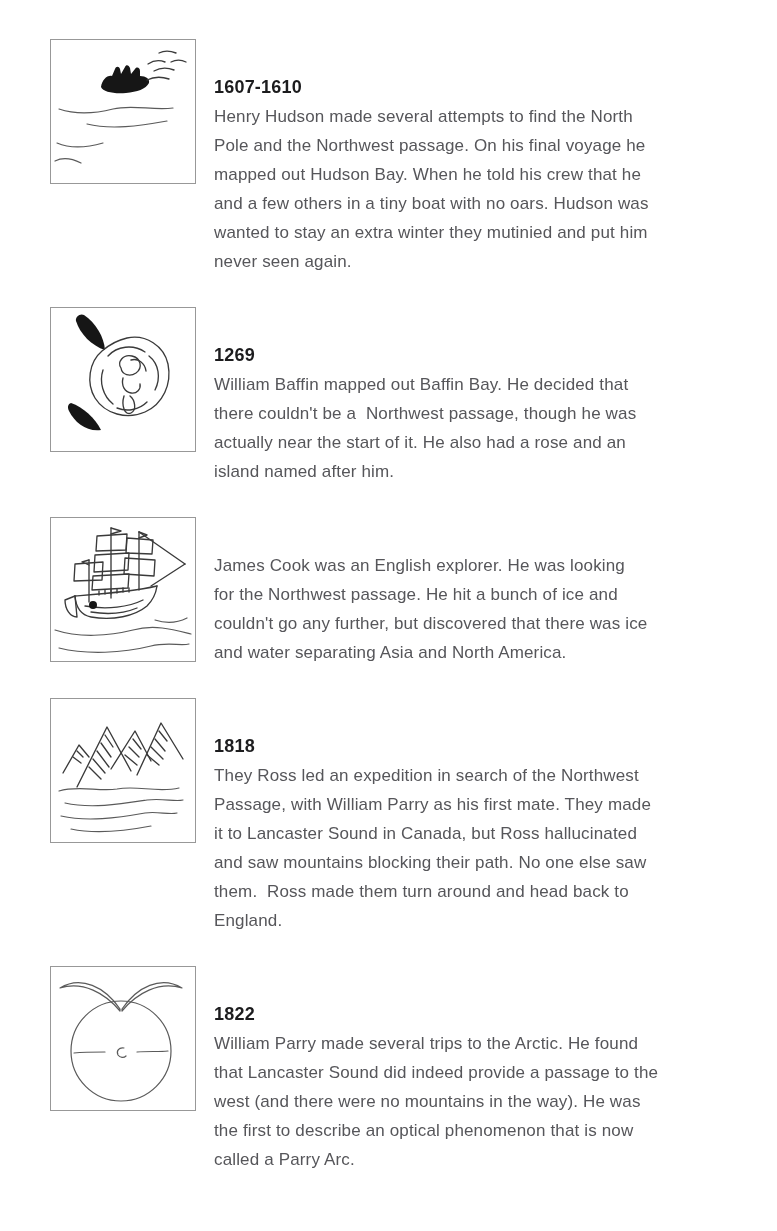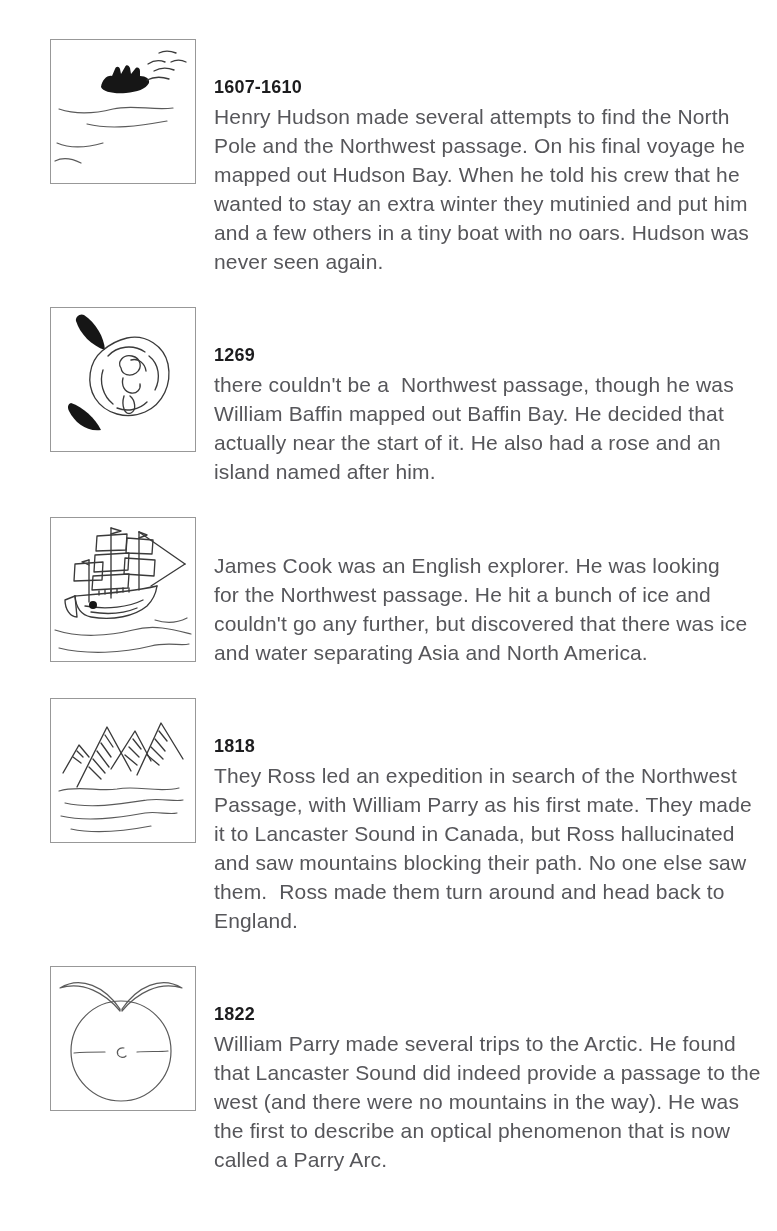--- a/index.html
+++ b/index.html
@@ -36,21 +36,21 @@
   .entry-text { min-width: 0; margin-top: 36px; }
   .year {
     margin: 0;
     font-size: 18px;
     line-height: 29px;
     font-weight: bold;
     color: #1c1c1e;
     letter-spacing: 0.2px;
   }
   .line {
-    font-size: 21px;
+    font-size: 17px;
     line-height: 29px;
     color: #56565a;
     letter-spacing: 0.15px;
     white-space: pre;
   }
   .ink   { stroke: #3a3a3a; stroke-width: 1.35; fill: none; stroke-linecap: round; stroke-linejoin: round; }
   .ink2  { stroke: #5a5a5a; stroke-width: 1.2;  fill: none; stroke-linecap: round; stroke-linejoin: round; }
   .fill  { fill: #161616; stroke: none; }
 </style>
 </head>
@@ -71,22 +71,22 @@
         <path class="ink2" d="M36,84 C60,90 88,86 116,81"></path>
         <path class="ink2" d="M6,103 C20,109 38,107 52,103"></path>
         <path class="ink2" d="M4,121 C12,117 22,119 30,123"></path>
       </svg>
     </div>
     <div class="entry-text">
       <h2 class="year">1607-1610</h2>
       <div class="line">Henry Hudson made several attempts to find the North</div>
       <div class="line">Pole and the Northwest passage. On his final voyage he</div>
       <div class="line">mapped out Hudson Bay. When he told his crew that he</div>
+      <div class="line">and a few others in a tiny boat with no oars. Hudson was</div>
       <div class="line">wanted to stay an extra winter they mutinied and put him</div>
-      <div class="line">and a few others in a tiny boat with no oars. Hudson was</div>
       <div class="line">never seen again.</div>
     </div>
   </section>
 
   <section class="entry">
     <div class="illus-frame">
       <svg width="144" height="143" viewBox="0 0 144 143" aria-label="rose-with-dark-leaves-sketch">
         <path class="fill" d="M33,7 C45,15 53,29 54,42 C41,38 29,26 25,13 C24,9 29,5 33,7 Z"></path>
         <path class="fill" d="M20,95 C32,99 44,110 50,122 C36,124 24,115 18,103 C16,99 17,96 20,95 Z"></path>
         <path class="ink" d="M76,30 C95,26 113,38 117,56 C121,76 112,96 94,104 C76,112 54,106 44,90 C35,75 38,54 51,43 C58,37 67,32 76,30 Z"></path>
@@ -95,22 +95,22 @@
         <path class="ink" d="M52,62 C48,74 52,88 62,96"></path>
         <path class="ink" d="M66,100 C76,104 88,102 96,94"></path>
         <path class="ink" d="M70,60 C66,54 72,46 81,48 C90,50 92,60 85,65 C79,69 71,67 70,60 Z"></path>
         <path class="ink" d="M80,52 C87,50 94,55 95,63"></path>
         <path class="ink" d="M72,70 C70,78 74,84 80,85 C86,86 90,81 89,76"></path>
         <path class="ink" d="M73,88 C70,98 74,108 80,105 C86,102 84,92 79,88"></path>
       </svg>
     </div>
     <div class="entry-text">
       <h2 class="year">1269</h2>
+      <div class="line">William Baffin mapped out Baffin Bay. He decided that</div>
       <div class="line">there couldn't be a  Northwest passage, though he was</div>
-      <div class="line">William Baffin mapped out Baffin Bay. He decided that</div>
       <div class="line">actually near the start of it. He also had a rose and an</div>
       <div class="line">island named after him.</div>
     </div>
   </section>
 
   <section class="entry">
     <div class="illus-frame">
       <svg width="144" height="143" viewBox="0 0 144 143" aria-label="three-masted-sailing-ship-sketch">
         <path class="ink" d="M60,10 L60,80"></path>
         <path class="ink" d="M88,14 L88,72"></path>

